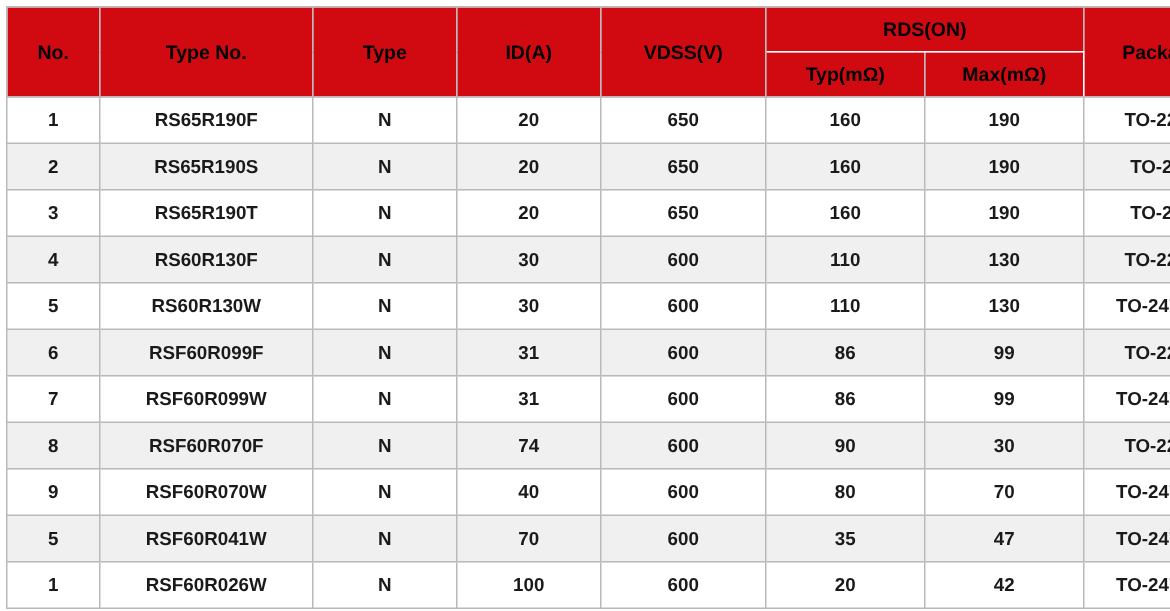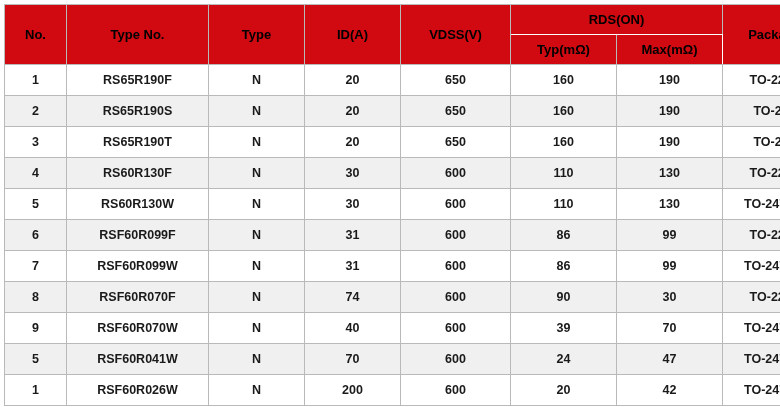--- a/index.html
+++ b/index.html
@@ -179,39 +179,39 @@
         <td>90</td>
         <td>30</td>
         <td>TO-220F</td>
       </tr>
       <tr>
         <td>9</td>
         <td>RSF60R070W</td>
         <td>N</td>
         <td>40</td>
         <td>600</td>
-        <td>39</td>
+        <td>80</td>
         <td>70</td>
         <td>TO-247-3L</td>
       </tr>
       <tr class="alt">
         <td>5</td>
         <td>RSF60R041W</td>
         <td>N</td>
         <td>70</td>
         <td>600</td>
-        <td>24</td>
+        <td>35</td>
         <td>47</td>
         <td>TO-247-3L</td>
       </tr>
       <tr>
         <td>1</td>
         <td>RSF60R026W</td>
         <td>N</td>
-        <td>200</td>
+        <td>100</td>
         <td>600</td>
         <td>20</td>
         <td>42</td>
         <td>TO-247-3L</td>
       </tr>
     </tbody>
   </table>
 </div>
 
 </body></html>

